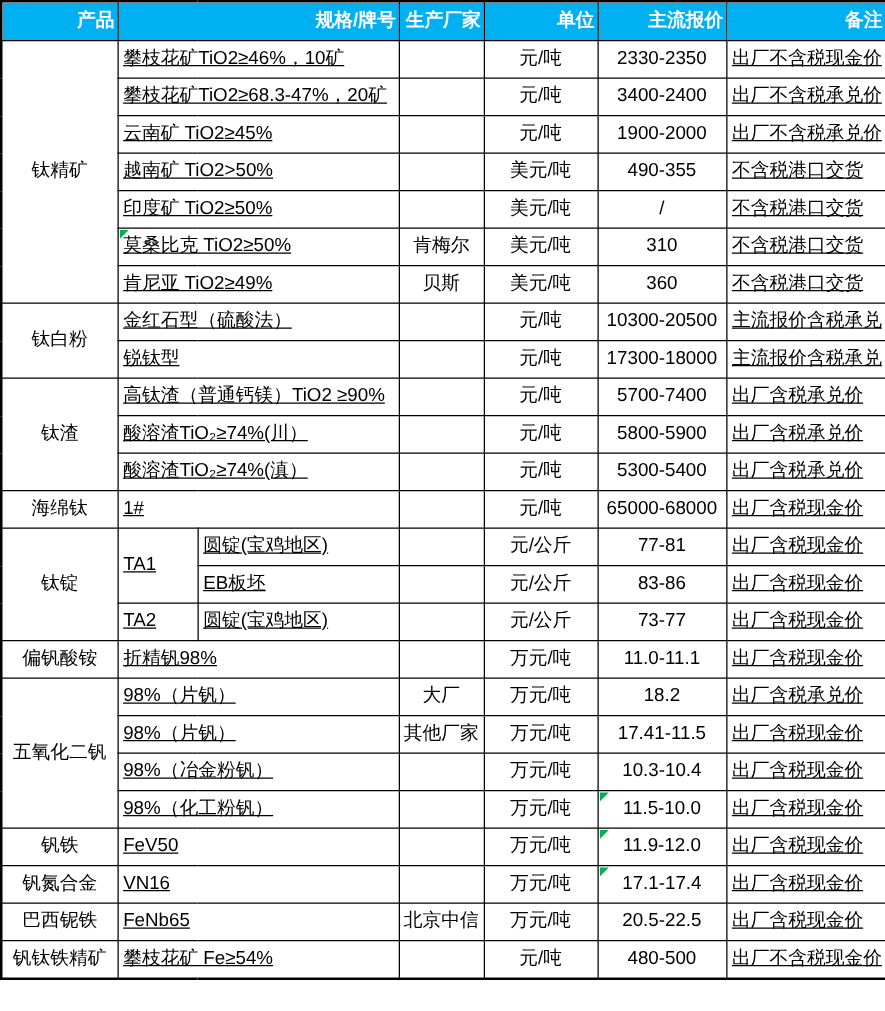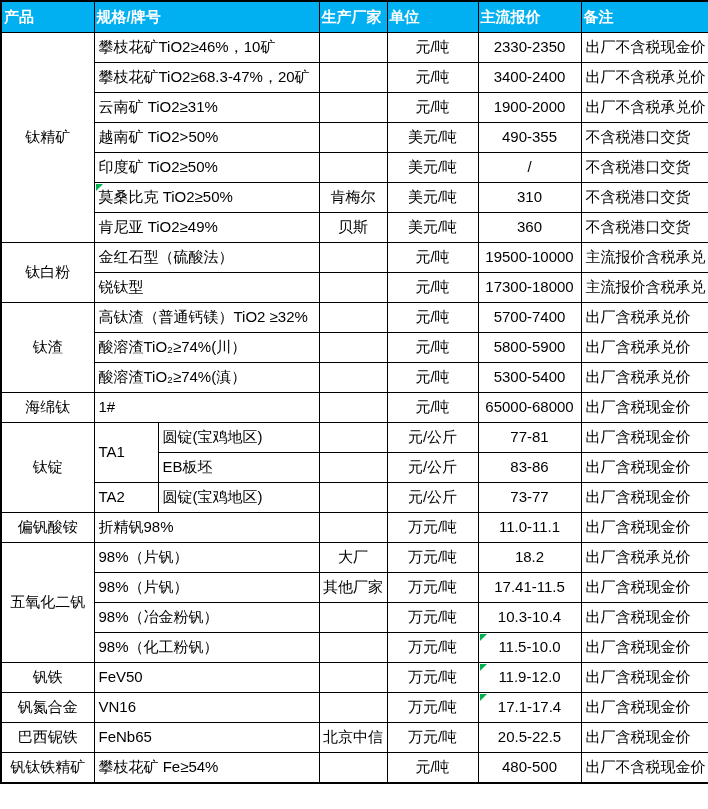--- a/index.html
+++ b/index.html
@@ -19,25 +19,25 @@
     width:708px;border:2px solid var(--border);
   }
   th,td{
     border:1px solid var(--border);
     font-size:15px;line-height:1.1;
     padding:0 2px;overflow:hidden;white-space:nowrap;
     vertical-align:middle;
   }
   th{
     background:var(--header-bg);color:var(--header-fg);
-    font-weight:bold;height:30px;text-align:left;font-size:15px;
+    font-weight:bold;height:30px;text-align:right;font-size:15px;
   }
   td{height:29px;}
   .c{text-align:center;}
-  .l{text-align:left;padding-left:4px;}
+  .l{text-align:left;padding-left:4px;text-decoration:underline;}
   .rel{position:relative;}
   .mark{
     position:absolute;top:1px;left:1px;width:0;height:0;
     border-top:7px solid var(--marker);
     border-right:7px solid transparent;
   }
 </style>
 </head>
 <body>
 
@@ -71,21 +71,21 @@
       <td class="l">出厂不含税现金价</td>
     </tr>
     <tr>
       <td colspan="2" class="l">攀枝花矿TiO2≥68.3-47%，20矿</td>
       <td class="c"></td>
       <td class="c">元/吨</td>
       <td class="c">3400-2400</td>
       <td class="l">出厂不含税承兑价</td>
     </tr>
     <tr>
-      <td colspan="2" class="l">云南矿 TiO2≥31%</td>
+      <td colspan="2" class="l">云南矿 TiO2≥45%</td>
       <td class="c"></td>
       <td class="c">元/吨</td>
       <td class="c">1900-2000</td>
       <td class="l">出厂不含税承兑价</td>
     </tr>
     <tr>
       <td colspan="2" class="l">越南矿 TiO2&gt;50%</td>
       <td class="c"></td>
       <td class="c">美元/吨</td>
       <td class="c">490-355</td>
@@ -113,33 +113,33 @@
       <td class="c">贝斯</td>
       <td class="c">美元/吨</td>
       <td class="c">360</td>
       <td class="l">不含税港口交货</td>
     </tr>
     <tr>
       <td rowspan="2" class="c">钛白粉</td>
       <td colspan="2" class="l">金红石型（硫酸法）</td>
       <td class="c"></td>
       <td class="c">元/吨</td>
-      <td class="c">19500-10000</td>
+      <td class="c">10300-20500</td>
       <td class="l">主流报价含税承兑</td>
     </tr>
     <tr>
       <td colspan="2" class="l">锐钛型</td>
       <td class="c"></td>
       <td class="c">元/吨</td>
       <td class="c">17300-18000</td>
       <td class="l">主流报价含税承兑</td>
     </tr>
     <tr>
       <td rowspan="3" class="c">钛渣</td>
-      <td colspan="2" class="l">高钛渣（普通钙镁）TiO2 ≥32%</td>
+      <td colspan="2" class="l">高钛渣（普通钙镁）TiO2 ≥90%</td>
       <td class="c"></td>
       <td class="c">元/吨</td>
       <td class="c">5700-7400</td>
       <td class="l">出厂含税承兑价</td>
     </tr>
     <tr>
       <td colspan="2" class="l">酸溶渣TiO₂≥74%(川）</td>
       <td class="c"></td>
       <td class="c">元/吨</td>
       <td class="c">5800-5900</td>

